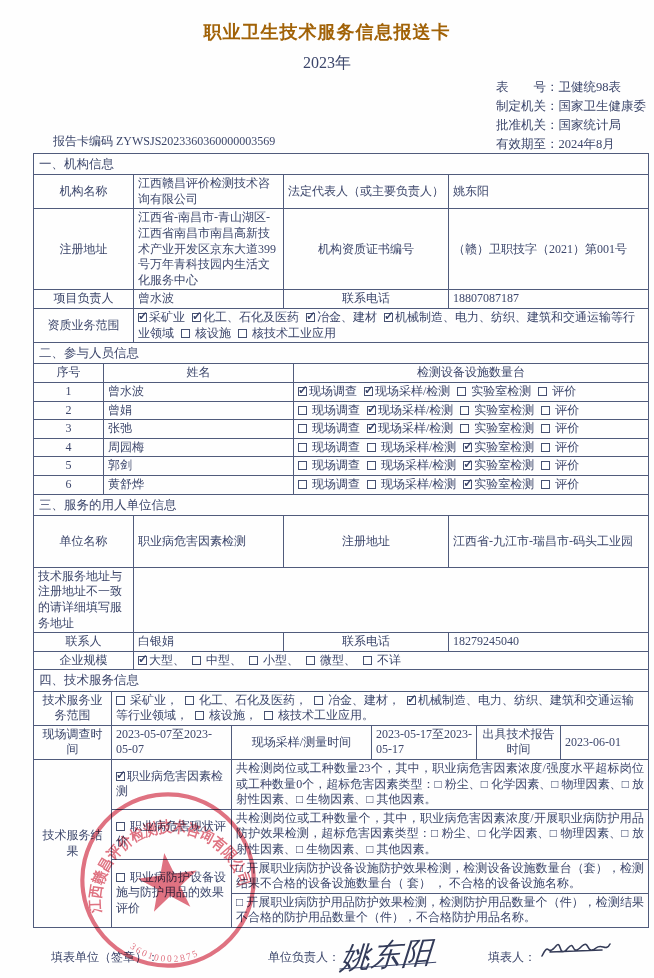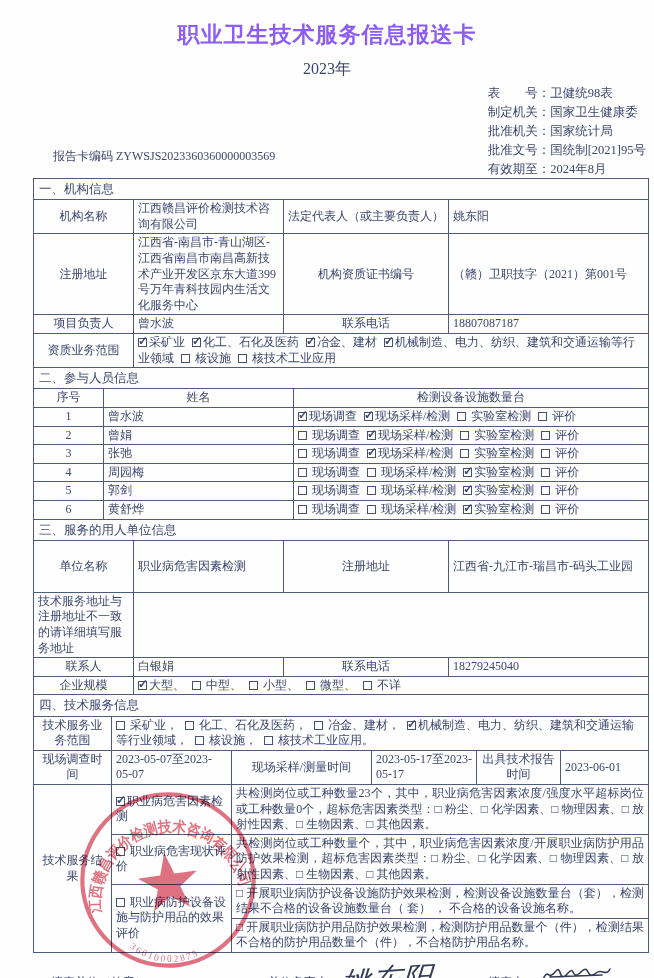--- a/index.html
+++ b/index.html
@@ -1,22 +1,22 @@
 <!DOCTYPE html>
 <html><head>
 <meta charset="utf-8">
 <style>
   *{box-sizing:border-box;margin:0;padding:0}
   html,body{background:#f4f4f2}
   body{width:654px;height:978px;font-family:"Liberation Serif","DejaVu Serif",serif;color:#3c466b}
   .page{position:relative;width:654px;height:978px;background:#fefefe;padding:20px 6px 0 33px;overflow:hidden}
-  .title{text-align:center;font-size:22px;font-weight:bold;letter-spacing:1px;color:#8b5cf6;margin-right:27px}
+  .title{text-align:center;font-size:18px;font-weight:bold;letter-spacing:1px;color:#a16207;margin-right:27px}
   .year{text-align:center;font-size:16px;margin-top:9px;margin-right:27px}
   .meta-row{display:flex;justify-content:space-between;align-items:flex-end;margin-top:4px}
-  .card-code{font-size:12px;padding-left:20px;white-space:nowrap;padding-bottom:14px}
+  .card-code{font-size:12px;padding-left:20px;white-space:nowrap;padding-bottom:4px}
   .meta{font-size:12.5px;line-height:1.52;margin-right:2px}
   .meta .ml{white-space:nowrap}
   .tbl{width:615px;border-collapse:collapse;table-layout:fixed;font-size:12px;margin-top:-1px}
   .tbl td{border:1px solid #505b7c;padding:1px 4px;line-height:1.3;vertical-align:middle;overflow:hidden}
   .sec td{font-weight:normal;font-size:12.5px;padding:2px 5px}
   .lab{text-align:center}
   .lab-left{text-align:left}
   .vtop{vertical-align:top}
   .desc{text-align:justify}
   .cb{display:inline-block;width:9px;height:9px;border:1px solid #465172;position:relative;vertical-align:-1px;margin-right:2px;background:#fff}
@@ -41,21 +41,20 @@
 
   <div class="meta-row">
     <div class="card-code">
       <span>报告卡编码</span>
       <span>ZYWSJS2023360360000003569</span>
     </div>
     <div class="meta">
       <div class="ml"><span>表　　号：</span><span>卫健统98表</span></div>
       <div class="ml"><span>制定机关：</span><span>国家卫生健康委</span></div>
       <div class="ml"><span>批准机关：</span><span>国家统计局</span></div>
-      <div class="ml"><span>批准文号：</span><span>国统制[2021]95号</span></div>
       <div class="ml"><span>有效期至：</span><span>2024年8月</span></div>
     </div>
   </div>
 
   <table class="tbl">
     <colgroup>
         <col style="width:100px">
         <col style="width:150px">
         <col style="width:165px">
         <col style="width:200px">

